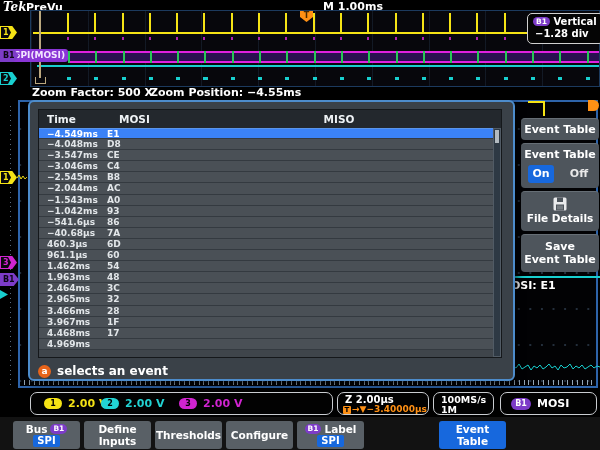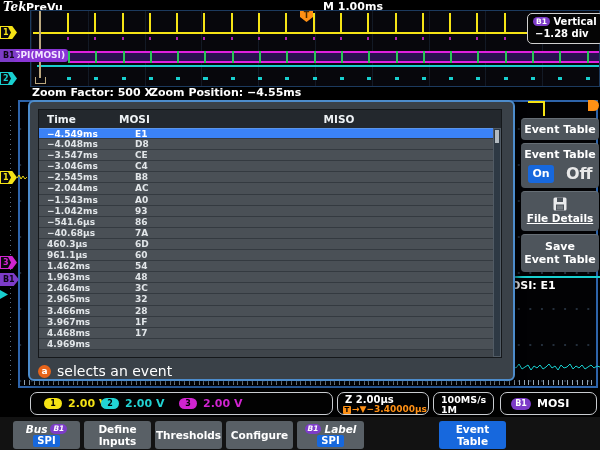--- a/index.html
+++ b/index.html
@@ -67,39 +67,39 @@
   #tbl{position:absolute;left:8px;top:7px;width:464px;height:249px;border:1px solid #15181b;box-sizing:border-box;background:#3f454b;}
   #thead{position:absolute;left:0;top:0;right:0;height:18px;background:#23282d;font-weight:bold;font-size:10.5px;line-height:18px;color:#eef2f5;}
   #thead .h-time{position:absolute;left:8px;}
   #thead .h-mosi{position:absolute;left:80px;}
   #thead .h-miso{position:absolute;left:240px;width:120px;text-align:center;}
   #trows{position:absolute;left:0;top:18px;right:8px;bottom:0;background:#3f454b;overflow:hidden;}
   .trow{position:relative;height:11.1px;background:#4a5056;border-bottom:1px solid #343a40;box-sizing:border-box;
         font-weight:bold;font-size:9px;line-height:10px;color:#e2e6e9;}
   .trow.sel{background:#3b82f6;border-top:1px solid #5a95ea;color:#fff;}
   .trow .c-time{position:absolute;left:8px;top:0;}
-  .trow .c-mosi{position:absolute;left:96px;top:0;}
+  .trow .c-mosi{position:absolute;left:68px;top:0;}
   #scrollbar{position:absolute;top:18px;right:0;width:8px;bottom:0;background:#2e3944;border:1px solid #515b65;box-sizing:border-box;}
   #scroll-thumb{position:absolute;top:1px;left:1px;width:4px;height:13px;background:#b2bac0;}
   #knob-a{position:absolute;left:8px;top:263px;width:13px;height:13px;border-radius:50%;background:#e8641a;
           color:#fff;font-weight:bold;font-size:9px;line-height:13px;text-align:center;}
-  #hint{position:absolute;left:27px;top:263px;font-weight:normal;font-size:14px;line-height:13px;}
+  #hint{position:absolute;left:27px;top:263px;font-weight:bold;font-size:12px;line-height:13px;}
 
   
   #side{left:521px;top:118px;width:78px;height:156px;}
   .sbox{position:absolute;left:0;width:78px;background:#4e555c;border-radius:4px;border-top:1px solid #666e75;
         box-sizing:border-box;color:#fff;font-weight:bold;text-align:center;}
   #side-title{top:0;height:22px;font-size:11px;line-height:22px;}
   #side-toggle{top:25px;height:45px;font-size:11px;}
   #side-toggle .lbl{margin-top:4px;}
   #btn-on{position:absolute;left:7px;top:21px;width:26px;height:18px;background:#1768dd;border-radius:3px;font-size:11px;line-height:18px;}
-  #btn-off{position:absolute;left:45px;top:21px;width:26px;height:18px;font-size:16px;line-height:18px;color:#e9e9e9;text-align:center;}
+  #btn-off{position:absolute;left:45px;top:21px;width:26px;height:18px;font-size:11px;line-height:18px;color:#e9e9e9;text-align:center;}
   #side-file{top:73px;height:40px;font-size:10.5px;}
   #side-file svg{margin-top:5px;}
-  #side-file .lbl{margin-top:-1px;text-decoration:underline;}
+  #side-file .lbl{margin-top:-1px;}
   #side-save{top:116px;height:38px;font-size:11px;line-height:13px;padding-top:5px;}
 
   
   .sbar-box{position:absolute;top:392px;height:23px;background:#020202;border:1px solid #c9ccd0;border-radius:7px;box-sizing:border-box;}
   #sb-ch{left:30px;width:303px;}
   .chpill{position:absolute;top:5px;width:18px;height:11px;border-radius:6px;color:#000;font-weight:bold;font-size:8px;line-height:11px;text-align:center;}
   .chval{position:absolute;top:4px;font-weight:bold;font-size:11px;line-height:14px;}
   #sb-z{left:337px;width:92px;}
   #sb-z .l1{position:absolute;left:7px;top:1px;font-weight:bold;font-size:10px;}
   #sb-z .l2{position:absolute;left:5px;top:11px;color:#ff9014;font-weight:bold;font-size:9px;white-space:nowrap;}
@@ -112,21 +112,21 @@
   #sb-bus .pill{position:absolute;left:10px;top:5px;width:20px;height:12px;background:#7d3cc8;border-radius:6px;
         color:#fff;font-weight:bold;font-size:8px;line-height:12px;text-align:center;}
   #sb-bus .name{position:absolute;left:36px;top:4px;font-weight:bold;font-size:11px;}
 
   
   #menu{left:0;top:417px;width:600px;height:33px;background:#121212;}
   .mbtn{position:absolute;top:4px;height:28px;width:67px;background:#596066;border-radius:3px;color:#fff;
         font-weight:bold;font-size:10.5px;line-height:12px;display:flex;flex-direction:column;align-items:center;
         justify-content:center;gap:0px;text-align:center;}
   .mbtn.active{background:#1768dd;}
-  .mrow{display:flex;align-items:center;gap:3px;font-style:italic;}
+  .mrow{display:flex;align-items:center;gap:3px;}
   .b1badge{display:inline-block;background:#7d3cc8;color:#fff;border-radius:5px;font-weight:bold;font-size:7.5px;line-height:10px;padding:0 3px;}
   .spipill{display:inline-block;background:#1768dd;color:#fff;border-radius:2px;font-weight:bold;font-size:10px;line-height:12px;padding:0 4px;}
 </style>
 </head>
 <body>
 
 <div id="screen">
 
   <span class="abs" id="tek-logo">Tek</span>
   <span class="abs" id="prevu">PreVu</span>

